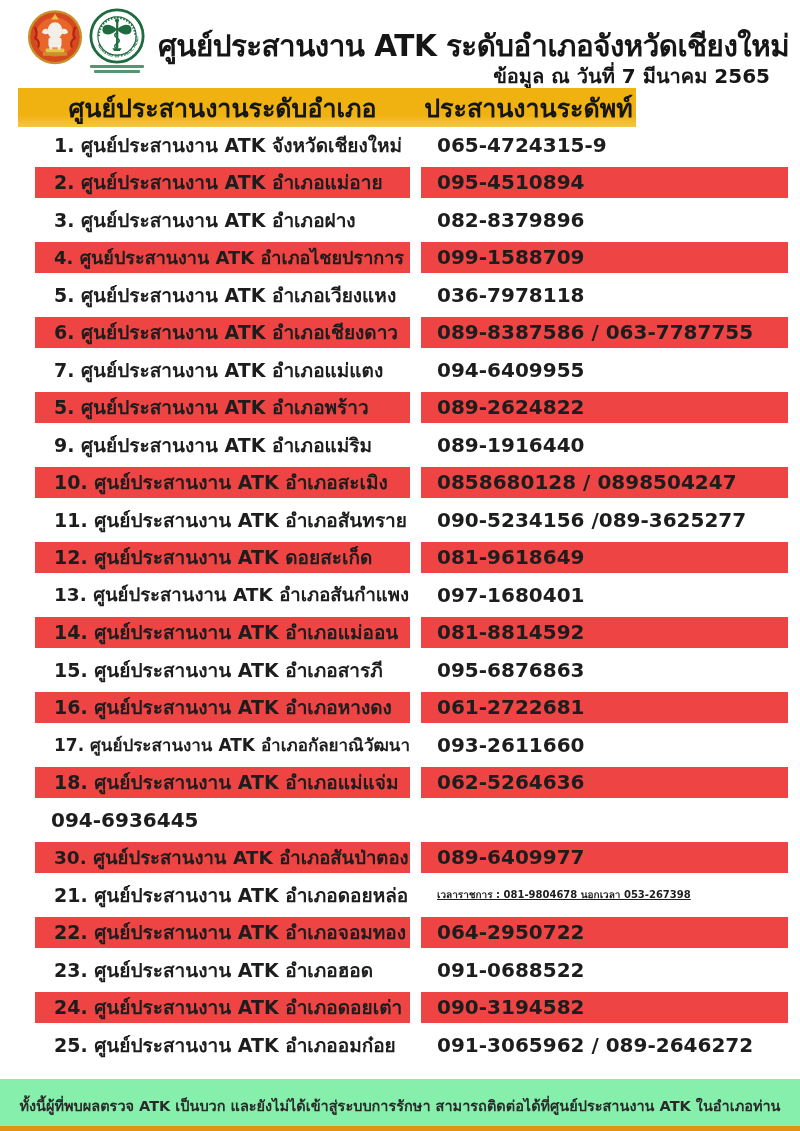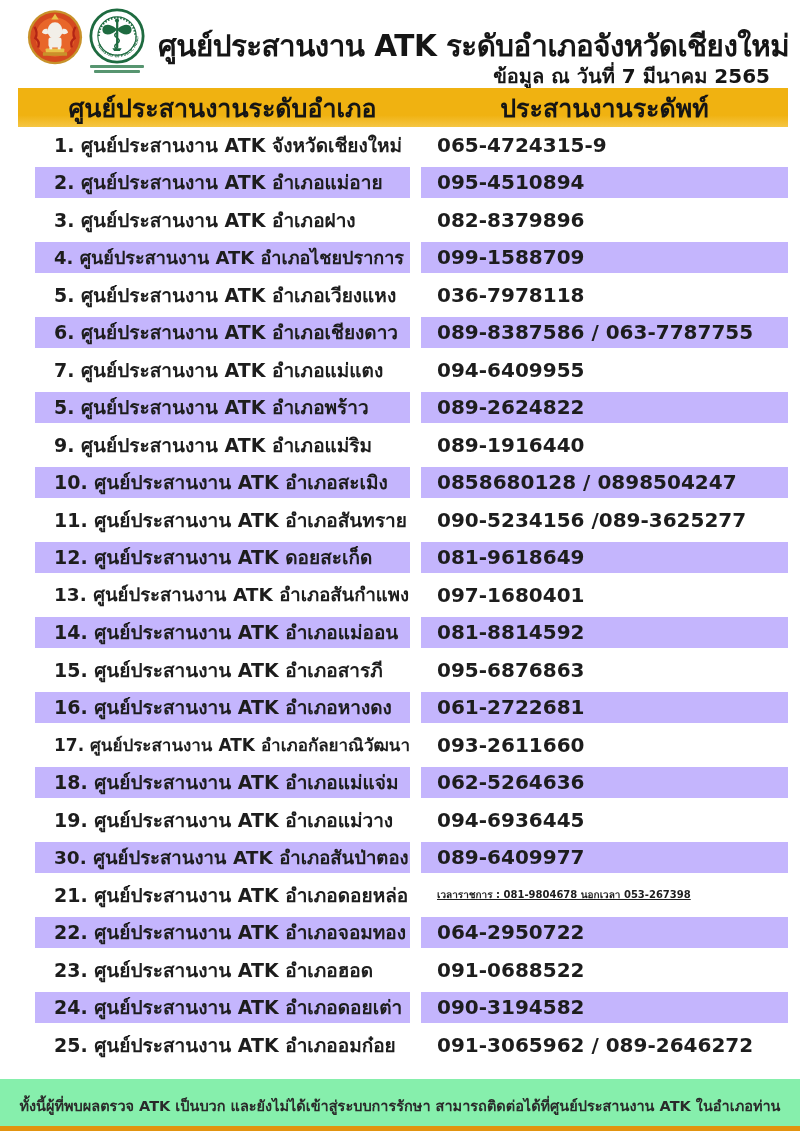--- a/index.html
+++ b/index.html
@@ -25,34 +25,34 @@
     font-size:33px;font-weight:bold;color:#161616;
     white-space:nowrap;letter-spacing:-0.5px;
   }
   .date-note{
     position:absolute;top:60px;right:30px;
     font-size:20px;font-weight:bold;color:#161616;white-space:nowrap;
   }
 
   
   .thead{
-    position:absolute;top:88px;left:18px;width:770px;height:39px;
+    position:absolute;top:88px;left:18px;width:618px;height:39px;
     background:linear-gradient(180deg,#F0B211 0%,#F0B211 70%,#F5C644 100%);
     display:flex;align-items:center;box-sizing:border-box;padding-left:17px;
   }
   .thead .th-name{width:375px;margin-right:11px;text-align:center;font-size:25px;font-weight:bold;color:#151515;}
   .thead .th-phone{flex:1;text-align:center;font-size:25px;font-weight:bold;color:#151515;}
 
   
   .tbody{position:absolute;top:129px;left:35px;width:753px;text-align:center;}
   .row{display:flex;height:31px;margin-bottom:6.5px;}
   .cell{display:flex;align-items:center;box-sizing:border-box;overflow:hidden;white-space:nowrap;}
   .cell-name{width:375px;margin-right:11px;padding-left:19px;font-size:19px;font-weight:bold;color:#1d1d1d;}
   .cell-phone{flex:1;padding-left:16px;font-size:20px;font-weight:bold;color:#1d1d1d;}
-  .row.alt .cell{background:#c4b5fd;}
+  .row.alt .cell{background:#ef4444;}
 
   
   .footer{
     position:absolute;left:0;top:1079px;width:800px;height:52px;
     background:#86efac;display:flex;align-items:center;justify-content:center;
   }
   .footer-note{font-size:18.5px;font-weight:bold;color:#2a2a2a;white-space:nowrap;padding:0 10px;overflow:hidden;}
   .footer-strip{position:absolute;left:0;bottom:0;width:800px;height:5px;background:#E2930F;}
 </style>
 </head>
@@ -196,21 +196,20 @@
       <div class="cell cell-name fit" style="font-size: 17px;">17. ศูนย์ประสานงาน ATK อำเภอกัลยาณิวัฒนา</div>
       <div class="cell cell-phone fit">093-2611660</div>
     </div>
 
     <div class="row alt">
       <div class="cell cell-name fit">18. ศูนย์ประสานงาน ATK อำเภอแม่แจ่ม</div>
       <div class="cell cell-phone fit">062-5264636</div>
     </div>
 
     <div class="row">
-      <div class="cell cell-name fit">19. ศูนย์ประสานงาน ATK อำเภอแม่วาง</div>
       <div class="cell cell-phone fit">094-6936445</div>
     </div>
 
     <div class="row alt">
       <div class="cell cell-name fit" style="font-size: 18.5px;">30. ศูนย์ประสานงาน ATK อำเภอสันป่าตอง</div>
       <div class="cell cell-phone fit">089-6409977</div>
     </div>
 
     <div class="row">
       <div class="cell cell-name fit">21. ศูนย์ประสานงาน ATK อำเภอดอยหล่อ</div>

